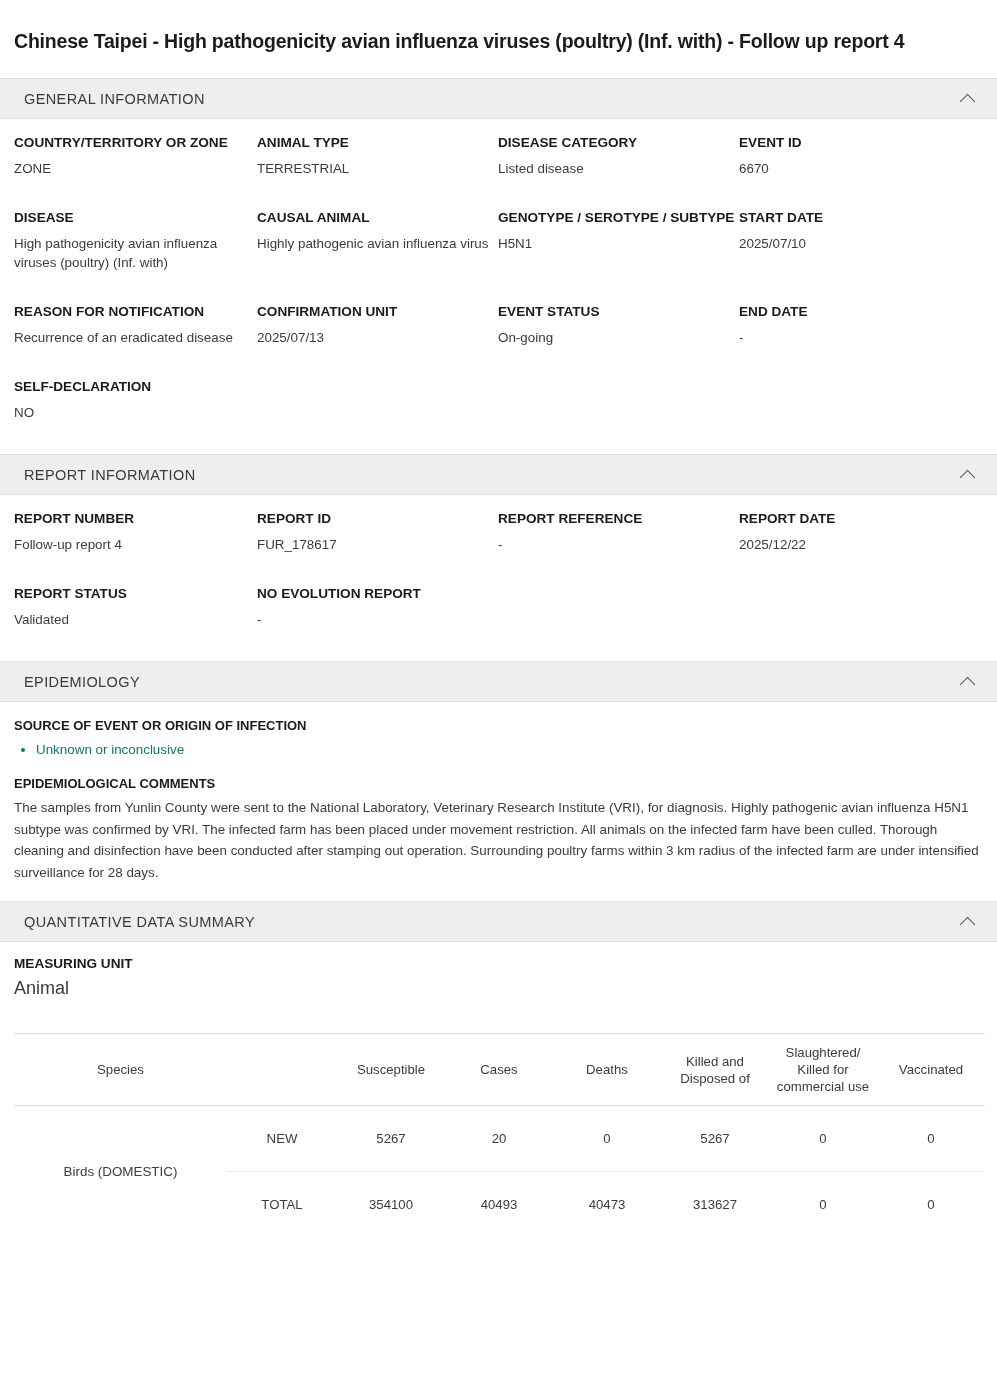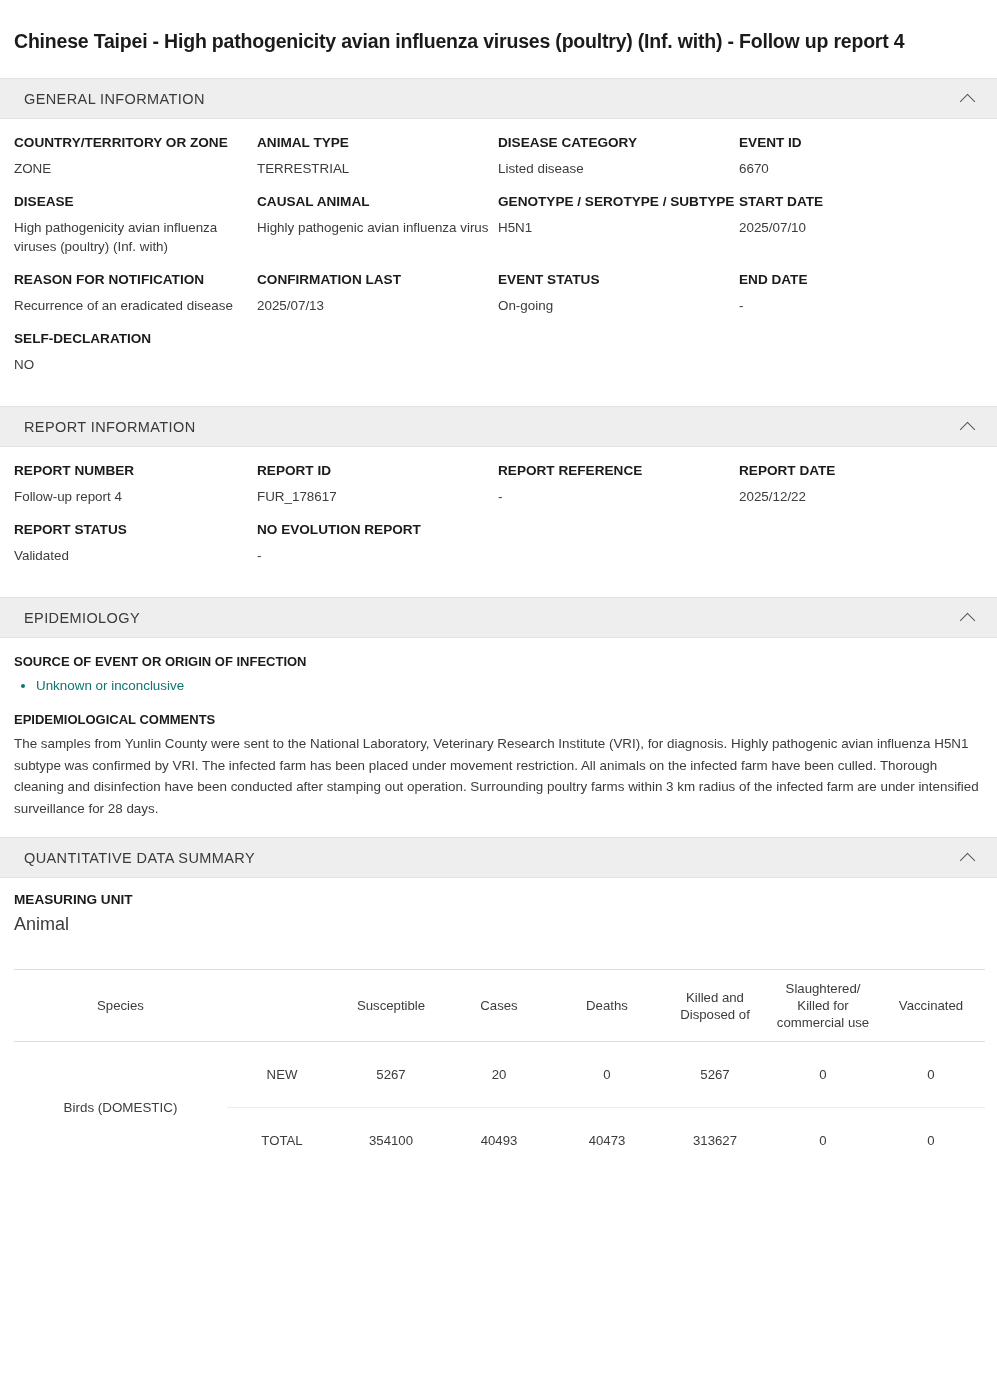--- a/index.html
+++ b/index.html
@@ -56,21 +56,21 @@
     border-left: 1.6px solid #555;
     border-top: 1.6px solid #555;
     transform: rotate(45deg);
   }
   .section-body {
     padding: 14px 14px 18px 14px;
   }
   .grid4 {
     display: grid;
     grid-template-columns: 243px 241px 241px 250px;
-    row-gap: 0;
+    row-gap: 16px;
   }
   .field {
     padding: 0 4px 14px 0;
   }
   .f-label {
     font-size: 13.6px;
     font-weight: bold;
     color: #1b1b1b;
     line-height: 19px;
     margin-bottom: 7px;
@@ -199,21 +199,21 @@
       <div class="field">
         <div class="f-label">START DATE</div>
         <div class="f-value">2025/07/10</div>
       </div>
 
       <div class="field">
         <div class="f-label">REASON FOR NOTIFICATION</div>
         <div class="f-value">Recurrence of an eradicated disease</div>
       </div>
       <div class="field">
-        <div class="f-label">CONFIRMATION LAST</div>
+        <div class="f-label">CONFIRMATION UNIT</div>
         <div class="f-value">2025/07/13</div>
       </div>
       <div class="field">
         <div class="f-label">EVENT STATUS</div>
         <div class="f-value">On-going</div>
       </div>
 
       <div class="field">
         <div class="f-label">END DATE</div>
         <div class="f-value">-</div>

